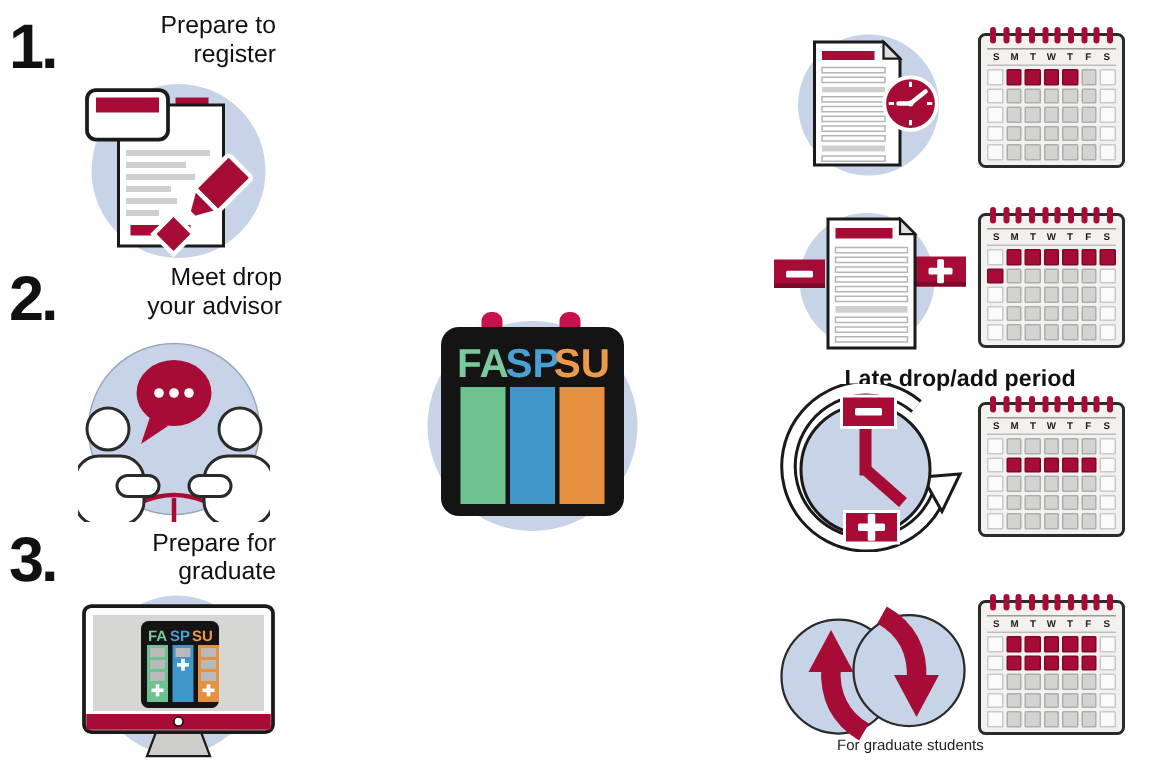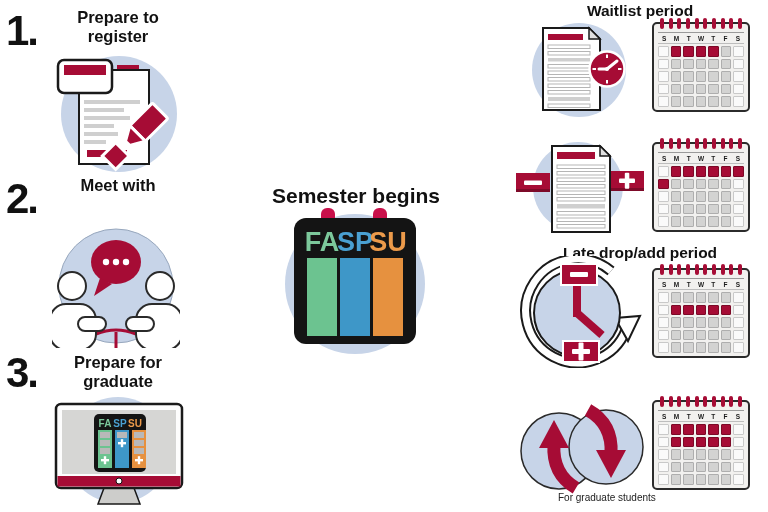--- a/index.html
+++ b/index.html
@@ -1,21 +1,21 @@
 <!DOCTYPE html>
 <html><head>
 <meta charset="utf-8">
 <style>
   html,body { margin:0; padding:0; }
   body { font-family:"Liberation Sans", sans-serif; background:#fff; }
   .canvas { position:relative; width:768px; height:512px; background:#fff; overflow:hidden; }
   .abs { position:absolute; }
 
   .step-number { font-size:42px; font-weight:800; color:#111; letter-spacing:-2px; line-height:1; }
-  .step-label { font-size:16.5px; font-weight:bold; color:#111; text-align:center; line-height:19px; }
+  .step-label { font-size:16.5px; font-weight:normal; color:#111; text-align:right; line-height:19px; }
   .center-title { font-size:21px; font-weight:bold; color:#111; text-align:center; }
   .period-title { font-size:15.5px; font-weight:bold; color:#111; text-align:center; }
   .grad-note { font-size:10px; color:#222; text-align:left; }
 
   svg text { font-family:"Liberation Sans", sans-serif; font-weight:bold; }
 
   
   .cal { position:absolute; width:98px; height:90px; background:#f2f1ef; border:2px solid #2b2b2b;
          border-radius:5px; padding:3px 4px 4px; box-sizing:border-box; }
   .cal-pins { display:flex; justify-content:space-between; padding:0 2px; border-bottom:1px solid #9a9a9a; height:5px; }
@@ -53,21 +53,22 @@
     <rect x="32" y="102" width="40" height="7" fill="#a60c35"></rect>
     <g transform="translate(84,84) rotate(45)">
       <rect x="-11" y="-30" width="22" height="32" rx="2" fill="#a60c35" stroke="#ffffff" stroke-width="3"></rect>
       <polygon points="-11,2 11,2 3,16 -3,16" fill="#a60c35" stroke="#ffffff" stroke-width="3"></polygon>
       <rect x="-9" y="24" width="19" height="19" fill="#a60c35" stroke="#ffffff" stroke-width="3"></rect>
     </g>
   </svg>
 
   <div class="abs step-number" style="left:6px;top:178px">2.</div>
   <div class="abs step-label" style="left:48px;top:176px;width:140px">
-    <span>Meet with</span><br>
+    <span>Meet drop</span><br>
+    <span>your advisor</span>
   </div>
   <svg class="abs" style="left:52px;top:224px" width="128" height="124" viewBox="0 0 128 124">
     <circle cx="64" cy="62" r="57" fill="#c7d4e8" stroke="#97a7bd" stroke-width="1"></circle>
     <path d="M 44,110 Q 64,102 84,110" stroke="#a60c35" stroke-width="3" fill="none"></path>
     <rect x="62.5" y="108" width="3" height="16" fill="#a60c35"></rect>
     <g>
       <circle cx="20" cy="62" r="14" fill="#ffffff" stroke="#2a2a2a" stroke-width="2"></circle>
       <rect x="-2" y="80" width="46" height="46" rx="16" fill="#ffffff" stroke="#2a2a2a" stroke-width="2"></rect>
       <rect x="26" y="93" width="28" height="14" rx="7" fill="#ffffff" stroke="#2a2a2a" stroke-width="2"></rect>
     </g>
@@ -116,35 +117,33 @@
         <rect x="53.8" y="64.2" width="2.4" height="8"></rect>
       <rect x="68" y="50" width="8" height="2.4"></rect>
         <rect x="70.8" y="47.2" width="2.4" height="8"></rect>
       <rect x="85" y="67" width="8" height="2.4"></rect>
         <rect x="87.8" y="64.2" width="2.4" height="8"></rect>
     </g>
     <rect x="7.5" y="84" width="123" height="10.5" fill="#a60c35"></rect>
     <circle cx="69" cy="89" r="3" fill="#ffffff" stroke="#111" stroke-width="1"></circle>
   </svg>
 
-  <div class="abs center-title" style="left:268px;top:184px;width:176px">Semester begins</div>
   <svg class="abs" style="left:282px;top:206px" width="148" height="150" viewBox="0 0 148 150">
     <circle cx="73" cy="78" r="70" fill="#c7d4e8"></circle>
     <rect x="39" y="2" width="14" height="20" rx="6" fill="#c8104a"></rect>
     <rect x="91" y="2" width="14" height="20" rx="6" fill="#c8104a"></rect>
     <rect x="12" y="12" width="122" height="126" rx="12" fill="#141414"></rect>
     <text x="40" y="45" font-size="27" text-anchor="middle" fill="#7cc89b">FA</text>
     <text x="73" y="45" font-size="27" text-anchor="middle" fill="#4aa0d2">SP</text>
     <text x="106" y="45" font-size="27" text-anchor="middle" fill="#ec9a4a">SU</text>
     <rect x="25" y="52" width="30" height="78" fill="#6cc390"></rect>
     <rect x="58" y="52" width="30" height="78" fill="#3e97c8"></rect>
     <rect x="91" y="52" width="30" height="78" fill="#e6913f"></rect>
   </svg>
 
-  <div class="abs period-title" style="left:516px;top:2px;width:248px">Waitlist period</div>
   <svg class="abs" style="left:528px;top:18px" width="104" height="102" viewBox="0 0 104 102">
     <circle cx="51" cy="52" r="47" fill="#c7d4e8"></circle>
     <path d="M 15,10 h 46 l 11,11 v 71 h -57 z" fill="#ffffff" stroke="#1a1a1a" stroke-width="2"></path>
     <polygon points="61,10 72,21 61,21" fill="#e0e0e0" stroke="#1a1a1a" stroke-width="1.5"></polygon>
     <rect x="20" y="16" width="35" height="6" fill="#a60c35"></rect>
     <g>
       <rect x="20" y="27" width="42" height="3.5" fill="#ffffff" stroke="#b5b5b5" stroke-width="1"></rect>
       <rect x="20" y="33.5" width="42" height="3.5" fill="#ffffff" stroke="#b5b5b5" stroke-width="1"></rect>
       <rect x="20" y="40" width="42" height="3.5" fill="#cfcfcf"></rect>
       <rect x="20" y="46.5" width="42" height="3.5" fill="#ffffff" stroke="#b5b5b5" stroke-width="1"></rect>

